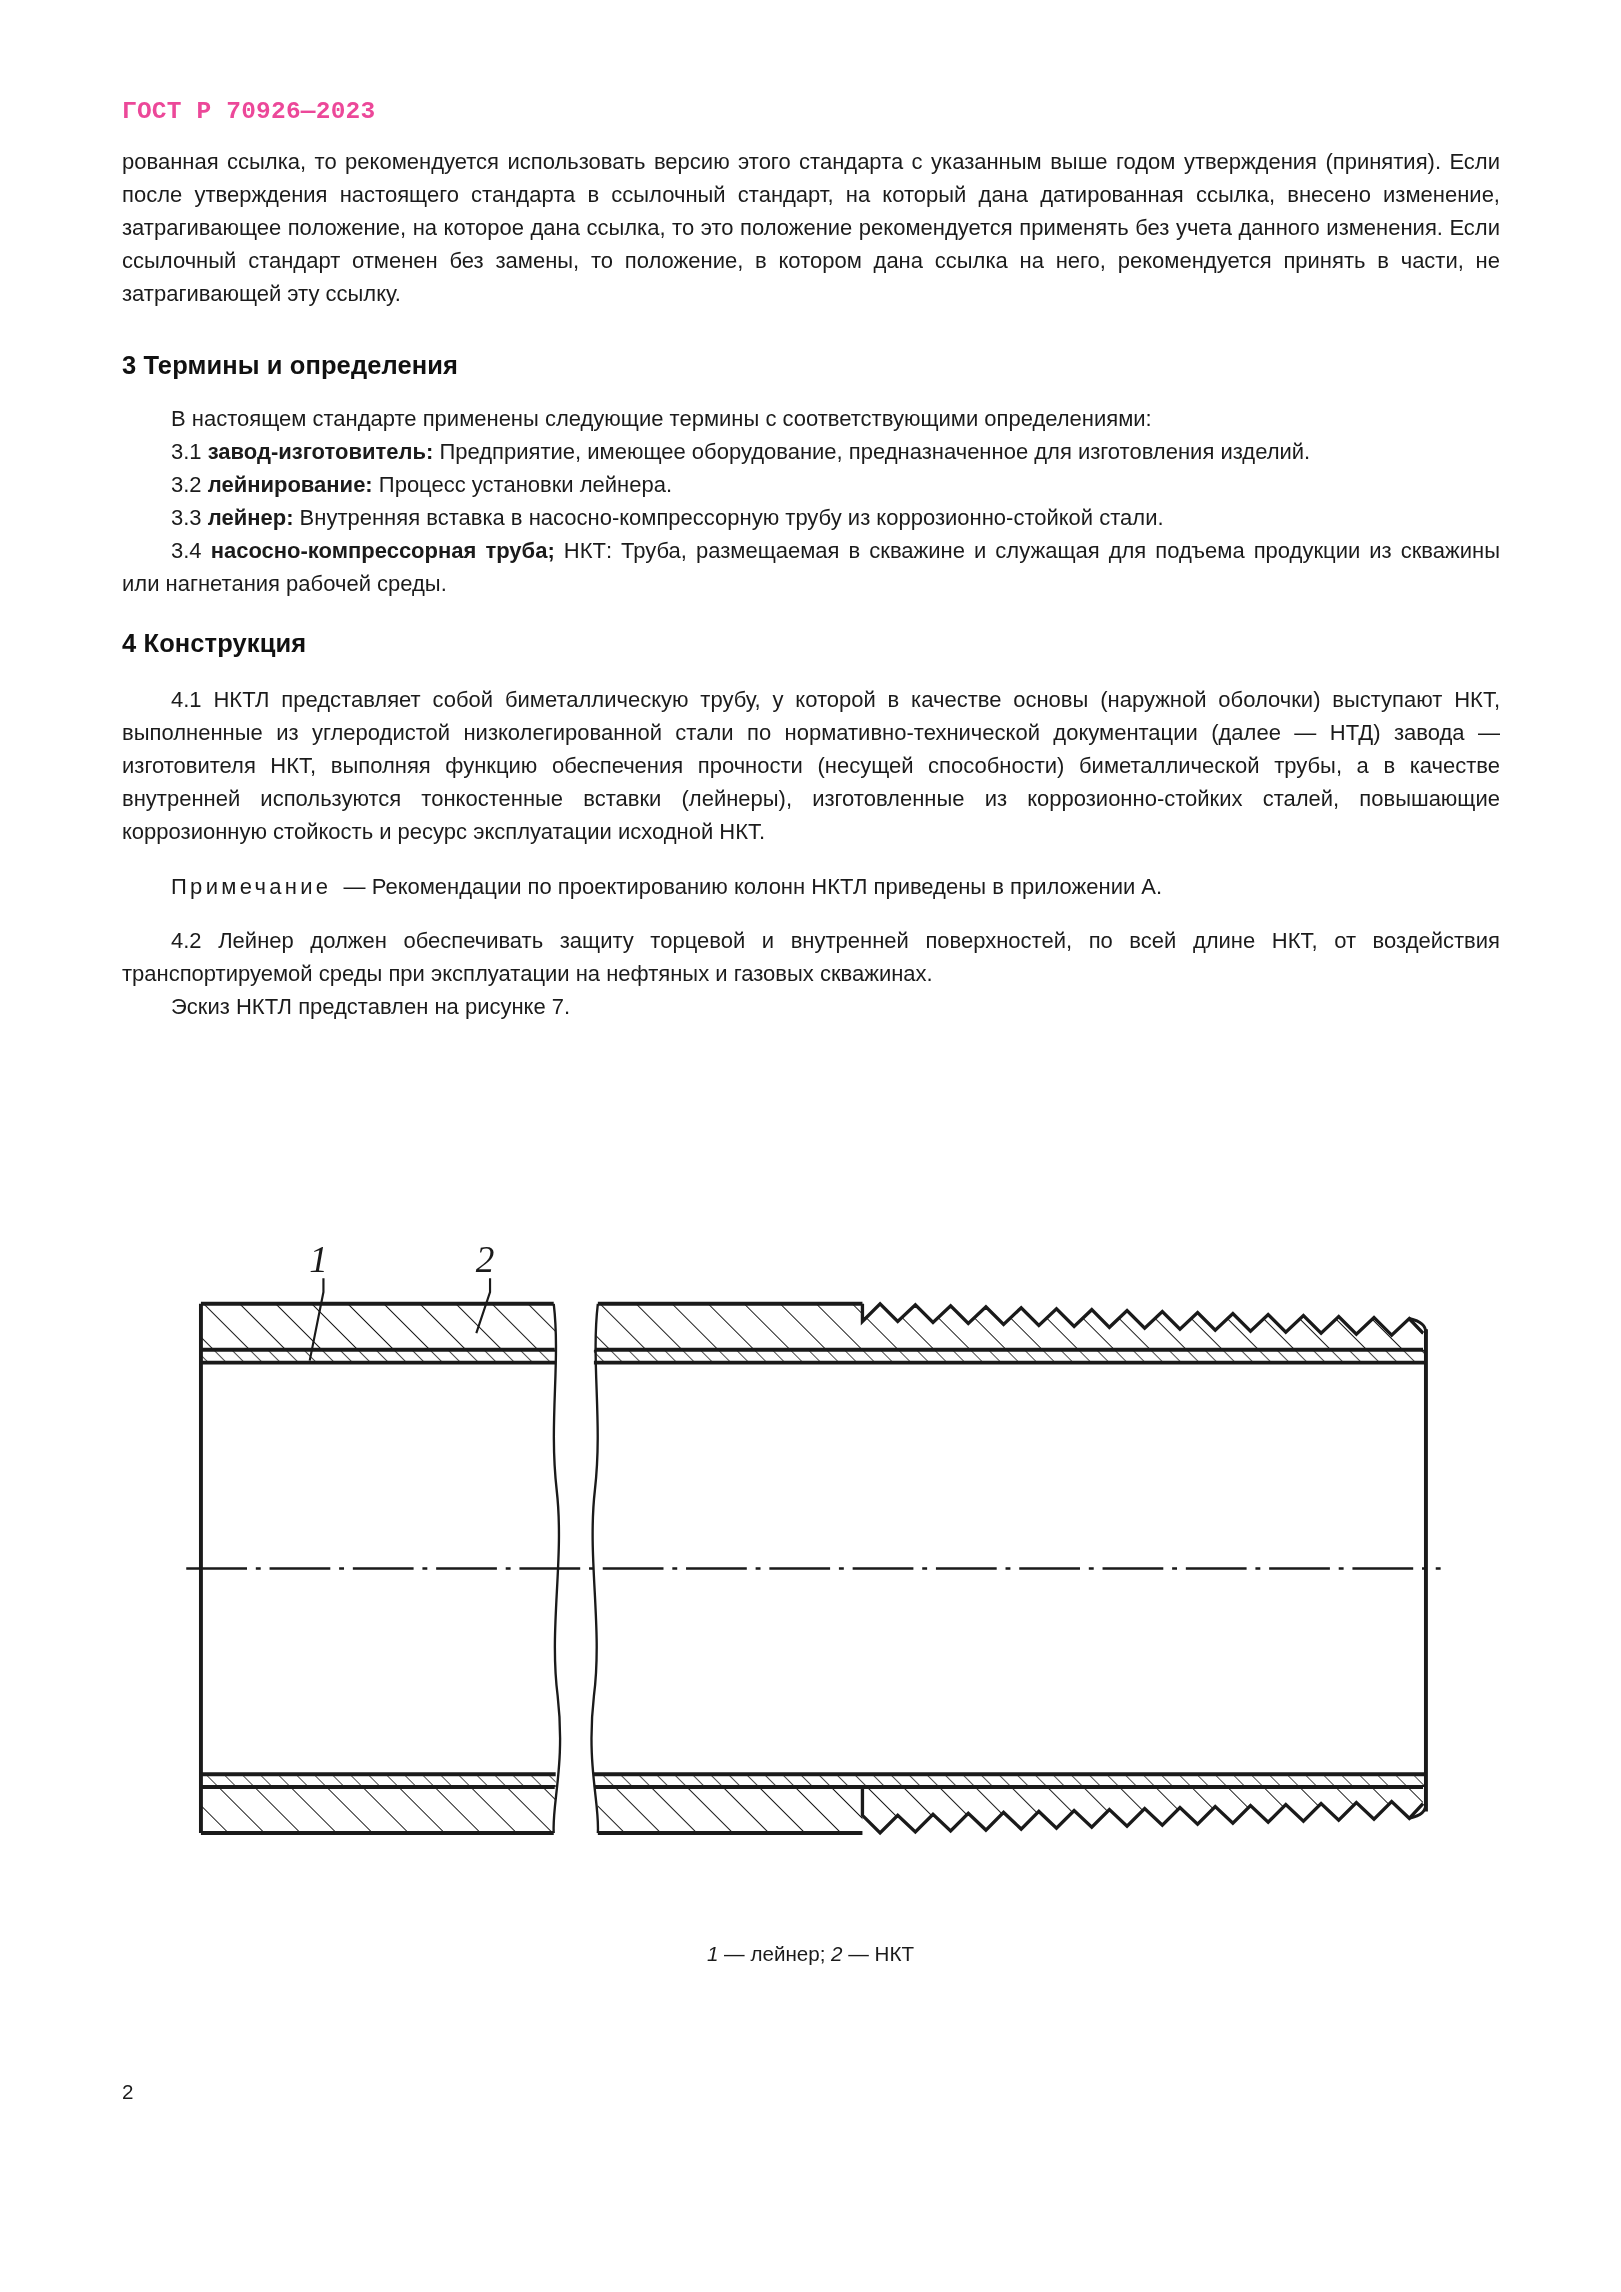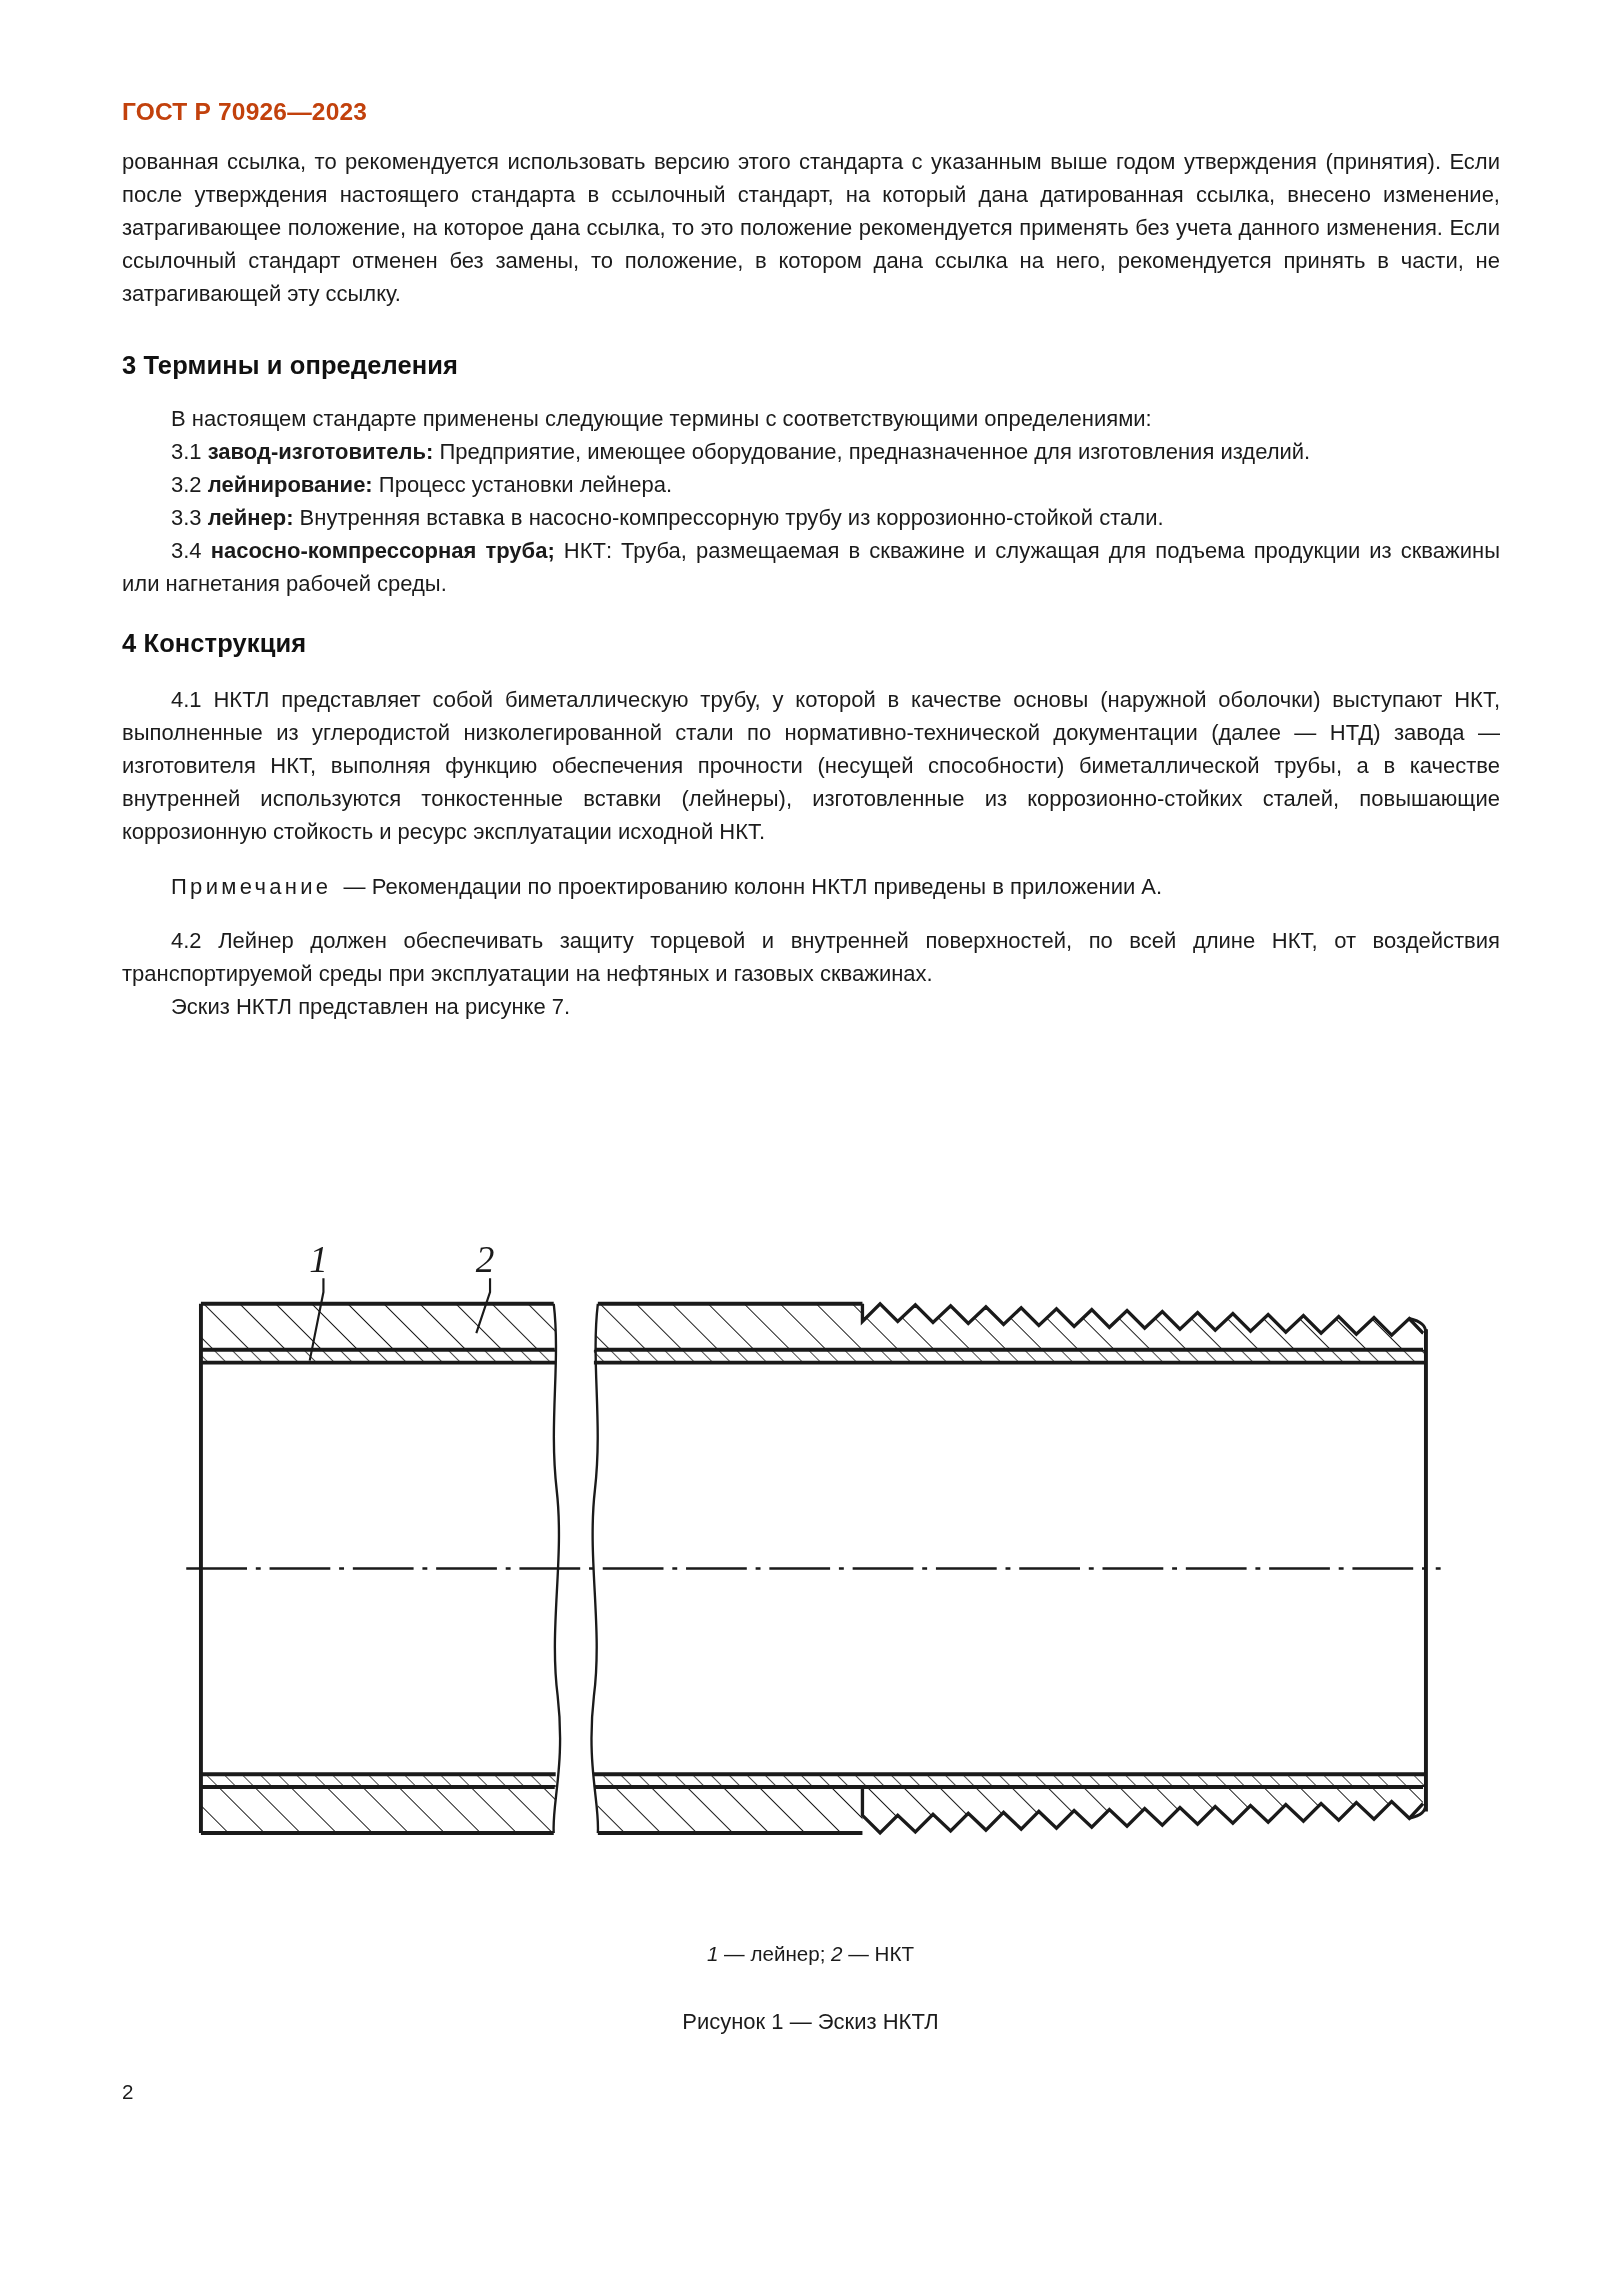--- a/index.html
+++ b/index.html
@@ -20,21 +20,22 @@
   }
 
   
   .doc-header {
     position: absolute;
     left: 122px;
     top: 98px;
     font-size: 24.5px;
     font-weight: bold;
     letter-spacing: 0.2px;
-    color: #c2410c;
+    color: #ec4899;
+    font-family: Liberation Mono, monospace;
   }
 
   
   .content {
     position: absolute;
     left: 122px;
     top: 145px;
     width: 1378px;
   }
 
@@ -263,20 +264,19 @@
           <path d="M500,34 L500,48 L486,90" stroke="#1a1a1a" stroke-width="2.2" fill="none"></path>
         </g>
         <text x="495" y="28" font-family="'Liberation Serif', serif" font-size="38" font-style="italic" text-anchor="middle" fill="#1a1a1a">2</text>
       </svg>
     </div>
 
     <div class="fig-legend">
       <span class="num">1</span><span> — лейнер; </span><span class="num">2</span><span> — НКТ</span>
     </div>
 
-    <div class="fig-caption">Рисунок 1 — Эскиз НКТЛ</div>
 
   </div>
 
   <div class="page-number">2</div>
 
 </div>
 
 
 </body></html>

